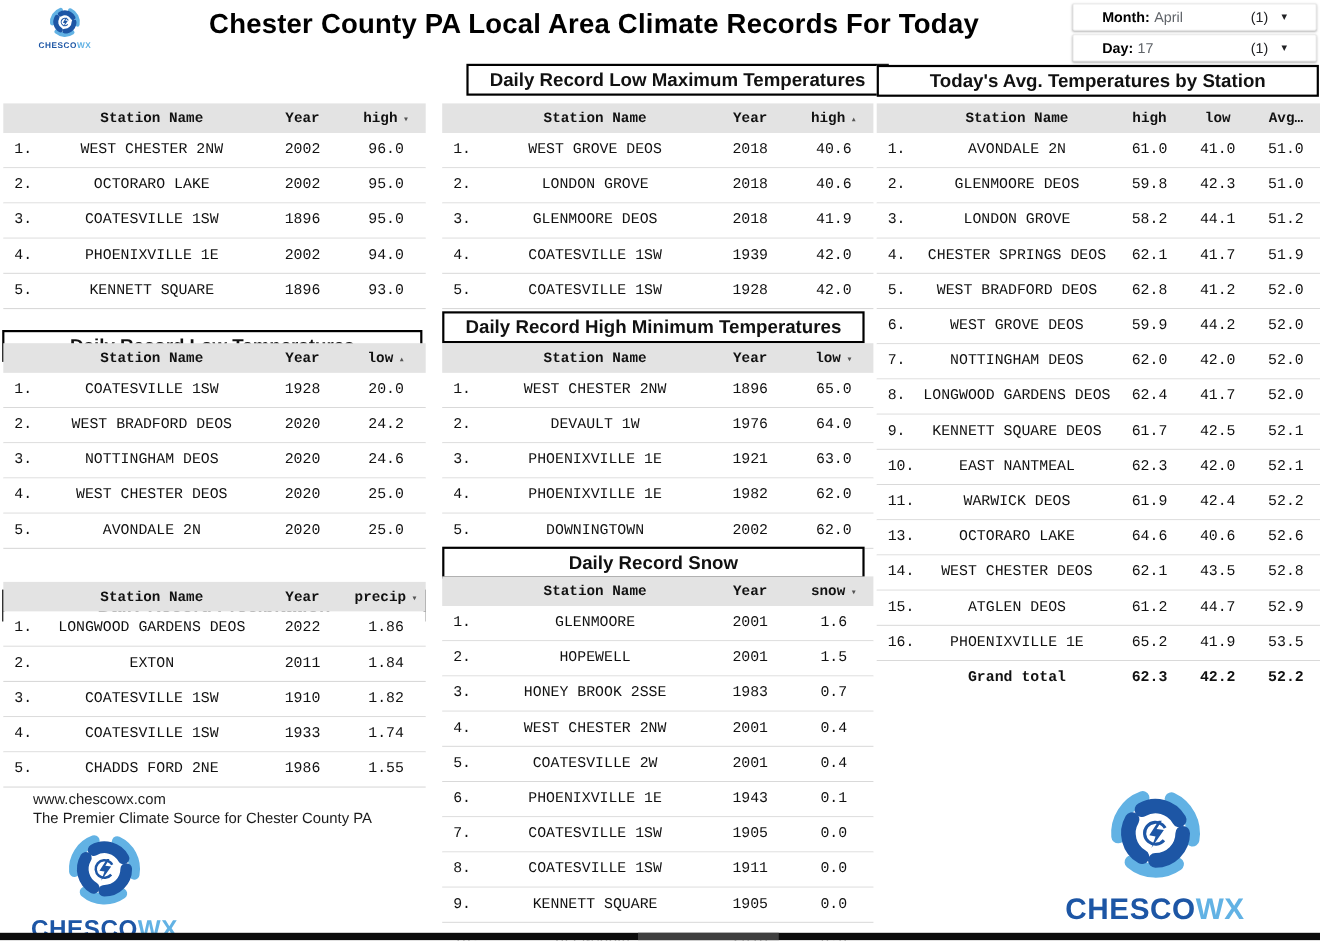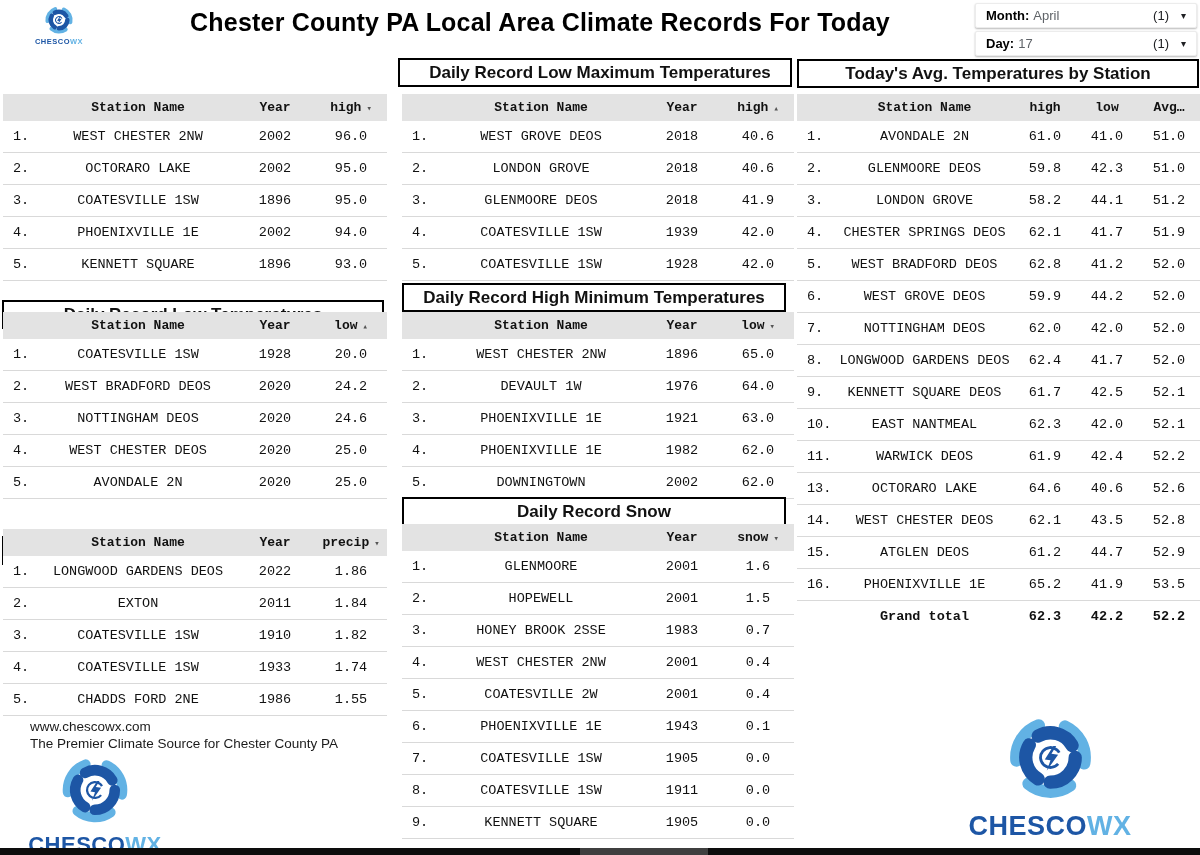--- a/index.html
+++ b/index.html
@@ -14,21 +14,21 @@
   }
   .mini-logo{position:absolute;left:24px;top:4px;width:70px;text-align:center;}
   .mini-logo svg{width:32px;height:32px;display:block;margin:0 auto;}
   .logo-text{font-weight:800;letter-spacing:.5px;}
   .mini-logo .logo-text{font-size:7.5px;margin-top:1px;}
   .logo-text .dk{color:#1d56a5;}
   .logo-text .lt{color:#62b2e4;}
   .filter-card{
     position:absolute;left:975px;width:222px;height:25px;background:#fff;
     border:1px solid #ececec;border-radius:2px;box-shadow:0 1px 2px rgba(0,0,0,.28);
-    display:flex;align-items:center;padding:0 10px;box-sizing:border-box;font-size:13px;
+    display:flex;align-items:center;padding:0 26px;box-sizing:border-box;font-size:13px;
     cursor:pointer;
   }
   .filter-card.month{top:3px;}
   .filter-card.day{top:31px;}
   .f-label{font-weight:bold;color:#000;}
   .f-value{color:#5f6368;margin-left:4px;}
   .f-count{margin-left:auto;color:#202124;}
   .f-caret{margin-left:12px;font-size:10px;color:#202124;}
   
   .panel-title{
@@ -223,21 +223,21 @@
         <circle cx="50" cy="50" r="26" stroke="#1d56a5" stroke-width="14" stroke-dasharray="41 123" transform="rotate(120 50 50)"></circle>
         <circle cx="50" cy="50" r="26" stroke="#1d56a5" stroke-width="14" stroke-dasharray="41 123" transform="rotate(240 50 50)"></circle>
       </g>
       <circle cx="50" cy="50" r="14" fill="#fff"></circle>
       <circle cx="50" cy="50" r="10.5" fill="none" stroke="#1d56a5" stroke-width="3" stroke-dasharray="53 13" transform="rotate(40 50 50)"></circle>
       <polygon points="53,38 44,52 50,53 46,64 58,47 51,46 56,38" fill="#1d56a5"></polygon>
     </svg>
     <div class="logo-text" style="font-size:22px;margin-top:4px;"><span class="dk">CHESCO</span><span class="lt">WX</span></div>
   </div>
 
-  <div class="panel-title" style="left:398px;top:58px;width:380px;padding-left:10px;">Daily Record Low Maximum Temperatures</div>
+  <div class="panel-title" style="left:424px;top:58px;width:380px;">Daily Record Low Maximum Temperatures</div>
   <div class="tbl" style="left:402px;top:94px;width:392px;">
       <div class="thead">
         <div class="th idx"></div>
         <div class="th station">Station Name</div>
         <div class="th year">Year</div>
         <div class="th val">high<span class="arrow">▴</span></div>
       </div>
       <div class="tr">
         <div class="td idx">1.</div>
         <div class="td station">WEST GROVE DEOS</div>

